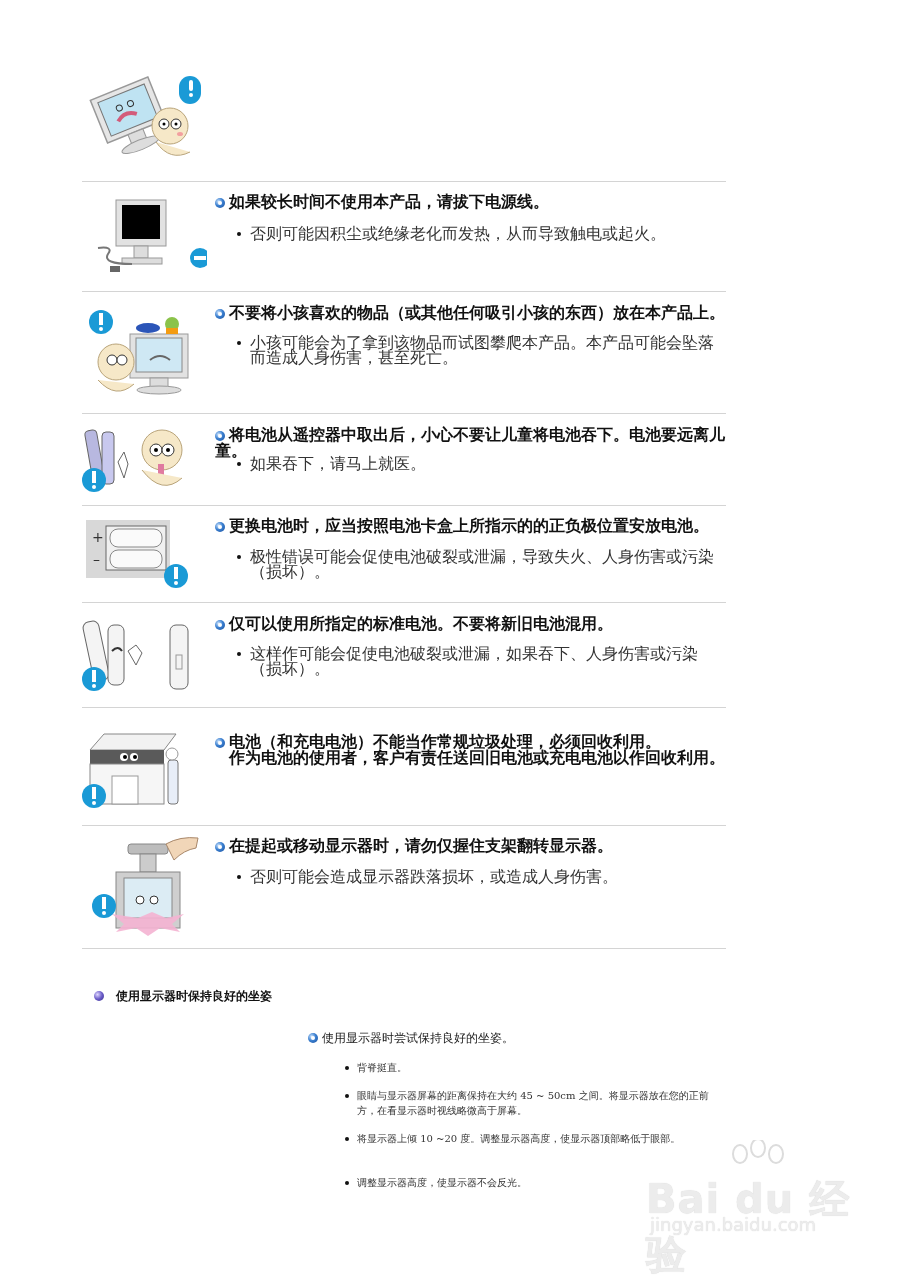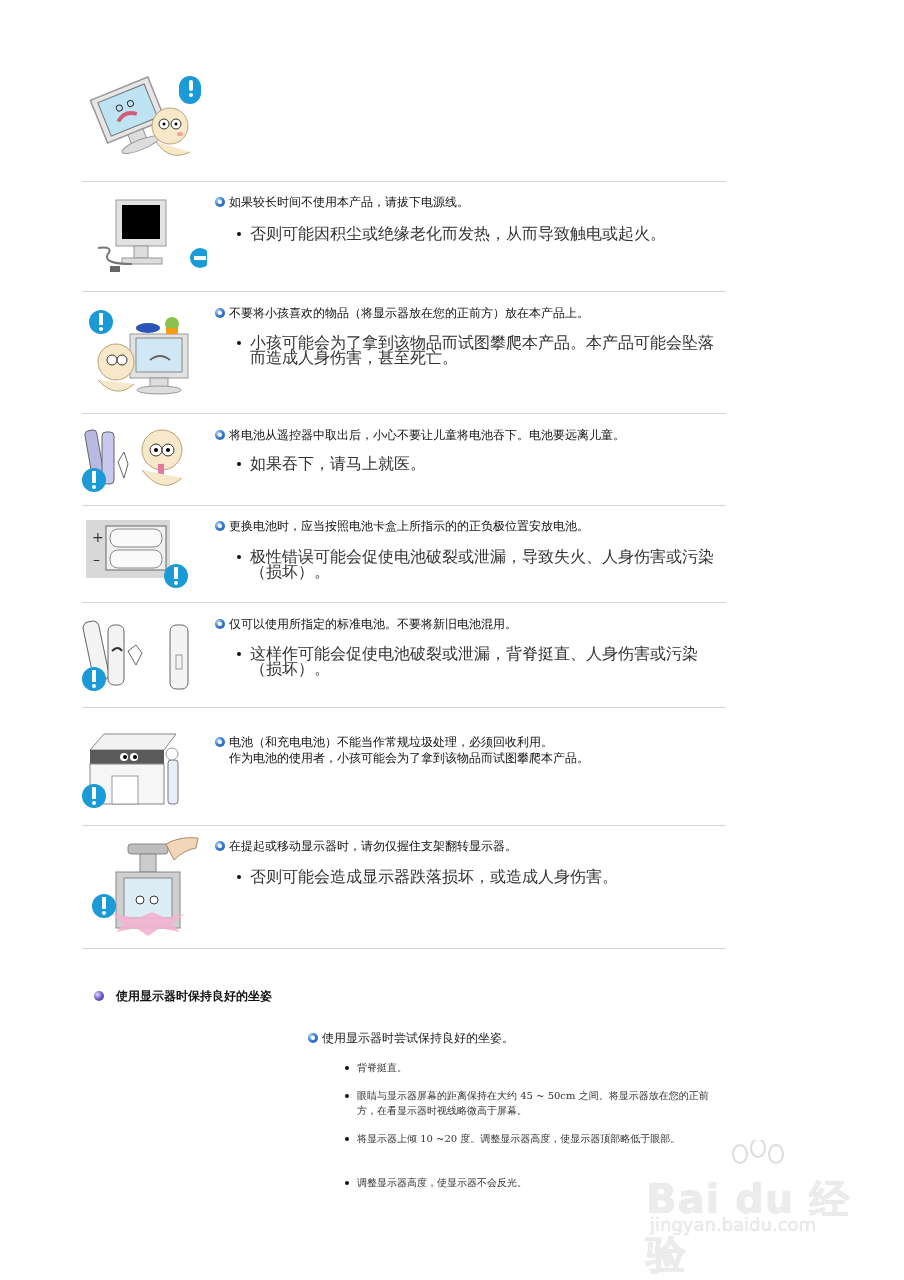--- a/index.html
+++ b/index.html
@@ -2,21 +2,21 @@
 <html><head>
 <meta charset="utf-8">
 <style>
   html, body { margin: 0; padding: 0; background: #ffffff; }
   body { width: 904px; height: 1280px; position: relative; overflow: hidden;
          font-family: "DejaVu Serif", "Liberation Serif", serif; color: #111; }
   .page { position: absolute; left: 0; top: 0; width: 904px; height: 1280px; }
   .row { position: absolute; left: 82px; width: 644px; }
   .divider { position: absolute; left: 82px; width: 644px; height: 1px; background: #d4d4d4; }
   .illus { position: absolute; left: 0; top: 0; width: 125px; }
-  .heading { position: absolute; left: 133px; font-size: 12px; font-weight: normal;
+  .heading { position: absolute; left: 133px; font-size: 16px; font-weight: bold;
              font-family: "DejaVu Sans", "Liberation Sans", sans-serif; line-height: 16px; color: #111; }
   .heading .b, .sub-heading .b { display: inline-block; width: 10px; height: 10px; border-radius: 50%;
              background: radial-gradient(circle at 35% 35%, #cfe6ff 0%, #3a7fd0 45%, #1a4f9c 100%);
              margin-right: 4px; vertical-align: -1px; position: relative; }
   .heading .b::after, .sub-heading .b::after { content: ""; position: absolute; left: 3px; top: 3px; width: 4px; height: 4px; border-radius: 50%; background: #fff; }
   .bullet { position: absolute; left: 168px; font-size: 16px; line-height: 15px; color: #333; width: 470px; }
   .bullet .dot { position: absolute; left: -13px; top: 6px; width: 4px; height: 4px; border-radius: 50%; background: #111; }
   .warn { position: absolute; width: 24px; height: 24px; border-radius: 50%; background: #1a9ad6; }
   .warn::before { content: ""; position: absolute; left: 10px; top: 4px; width: 4px; height: 11px; background: #fff; border-radius: 2px; }
   .warn::after { content: ""; position: absolute; left: 10px; top: 17px; width: 4px; height: 4px; background: #fff; border-radius: 50%; }
@@ -88,21 +88,21 @@
       <circle cx="90" cy="24" r="7" fill="#8bc34a"></circle>
         <rect x="84" y="28" width="12" height="6" fill="#f39c12"></rect>
       <circle cx="34" cy="62" r="18" fill="#f6e8c8" stroke="#b9a47a"></circle>
       <circle cx="30" cy="60" r="5" fill="#fff" stroke="#333"></circle>
         <circle cx="40" cy="60" r="5" fill="#fff" stroke="#333"></circle>
       <path d="M16 80 q18 20 36 4" fill="#f6e8c8" stroke="#b9a47a"></path>
       <circle cx="19" cy="22" r="12" fill="#1a9ad6"></circle>
       <rect x="17" y="13" width="4" height="12" fill="#fff"></rect>
         <circle cx="19" cy="29" r="2" fill="#fff"></circle>
     </svg>
-    <div class="heading" style="top:5px;"><span class="b"></span><span>不要将小孩喜欢的物品（将显示器放在您的正前方）放在本产品上。</span></div>
+    <div class="heading" style="top:5px;"><span class="b"></span><span>不要将小孩喜欢的物品（或其他任何吸引小孩的东西）放在本产品上。</span></div>
     <div class="bullet" style="top:35px;"><span class="dot"></span><span>小孩可能会为了拿到该物品而试图攀爬本产品。本产品可能会坠落而造成人身伤害，甚至死亡。</span></div>
   </div>
   <div class="divider" style="top:413px;"></div>
 
   <div class="row" style="top:422px;height:75px;">
     <svg class="illus" width="125" height="75" viewBox="0 0 125 75">
       <rect x="6" y="8" width="12" height="50" rx="4" fill="#b8b8e0" stroke="#666" transform="rotate(-10 12 30)"></rect>
       <rect x="20" y="10" width="12" height="52" rx="4" fill="#c8c8ee" stroke="#666"></rect>
       <path d="M36 40 l6 -10 l4 12 l-4 14 z" fill="#fff" stroke="#666"></path>
       <circle cx="80" cy="28" r="20" fill="#f6e8c8" stroke="#b9a47a"></circle>
@@ -144,42 +144,42 @@
       <rect x="26" y="14" width="16" height="60" rx="6" fill="#f4f4f4" stroke="#666"></rect>
       <path d="M30 40 q6 -6 10 0" stroke="#333" stroke-width="2" fill="none"></path>
       <path d="M46 40 l8 -6 l6 8 l-6 12 z" fill="#fff" stroke="#666"></path>
       <rect x="88" y="14" width="18" height="64" rx="6" fill="#f4f4f4" stroke="#666"></rect>
       <rect x="94" y="44" width="6" height="14" fill="none" stroke="#999"></rect>
       <circle cx="12" cy="68" r="12" fill="#1a9ad6"></circle>
       <rect x="10" y="59" width="4" height="12" fill="#fff"></rect>
         <circle cx="12" cy="75" r="2" fill="#fff"></circle>
     </svg>
     <div class="heading" style="top:5px;"><span class="b"></span><span>仅可以使用所指定的标准电池。不要将新旧电池混用。</span></div>
-    <div class="bullet" style="top:35px;"><span class="dot"></span><span>这样作可能会促使电池破裂或泄漏，背脊挺直、人身伤害或污染（损坏）。</span></div>
+    <div class="bullet" style="top:35px;"><span class="dot"></span><span>这样作可能会促使电池破裂或泄漏，如果吞下、人身伤害或污染（损坏）。</span></div>
   </div>
   <div class="divider" style="top:707px;"></div>
 
   <div class="row" style="top:720px;height:100px;">
     <svg class="illus" width="125" height="95" viewBox="0 0 125 95">
       <path d="M8 30 l14 -16 h72 l-12 16 z" fill="#f2f2f2" stroke="#888"></path>
       <rect x="8" y="30" width="74" height="14" fill="#5a5a5a"></rect>
       <rect x="8" y="44" width="74" height="40" fill="#f6f6f6" stroke="#888"></rect>
       <circle cx="42" cy="37" r="4" fill="#fff"></circle>
         <circle cx="52" cy="37" r="4" fill="#fff"></circle>
       <circle cx="43" cy="37" r="2" fill="#000"></circle>
         <circle cx="53" cy="37" r="2" fill="#000"></circle>
       <rect x="30" y="56" width="26" height="28" fill="#fff" stroke="#999"></rect>
       <rect x="86" y="40" width="10" height="44" rx="3" fill="#e8eef8" stroke="#777"></rect>
       <circle cx="90" cy="34" r="6" fill="#fff" stroke="#999"></circle>
       <circle cx="12" cy="76" r="12" fill="#1a9ad6"></circle>
       <rect x="10" y="67" width="4" height="12" fill="#fff"></rect>
         <circle cx="12" cy="83" r="2" fill="#fff"></circle>
     </svg>
     <div class="heading" style="top:14px;"><span class="b"></span><span>电池（和充电电池）不能当作常规垃圾处理，必须回收利用。</span></div>
-    <div class="heading" style="top:30px;left:147px;">作为电池的使用者，小孩可能会为了拿到该物品而试图攀爬本产品。</div>
+    <div class="heading" style="top:30px;left:147px;">作为电池的使用者，客户有责任送回旧电池或充电电池以作回收利用。</div>
   </div>
   <div class="divider" style="top:825px;"></div>
 
   <div class="row" style="top:834px;height:110px;">
     <svg class="illus" width="125" height="105" viewBox="0 0 125 105">
       <rect x="46" y="10" width="40" height="10" rx="3" fill="#bdbdbd" stroke="#888"></rect>
       <rect x="58" y="20" width="16" height="18" fill="#ccc" stroke="#888"></rect>
       <path d="M84 10 q14 -8 32 -6 l-2 10 q-12 2 -22 12 z" fill="#f1d6b8" stroke="#a8876a"></path>
       <rect x="34" y="38" width="64" height="56" fill="#cfcfcf" stroke="#888"></rect>
       <rect x="42" y="44" width="48" height="40" fill="#dcecf4" stroke="#888"></rect>

